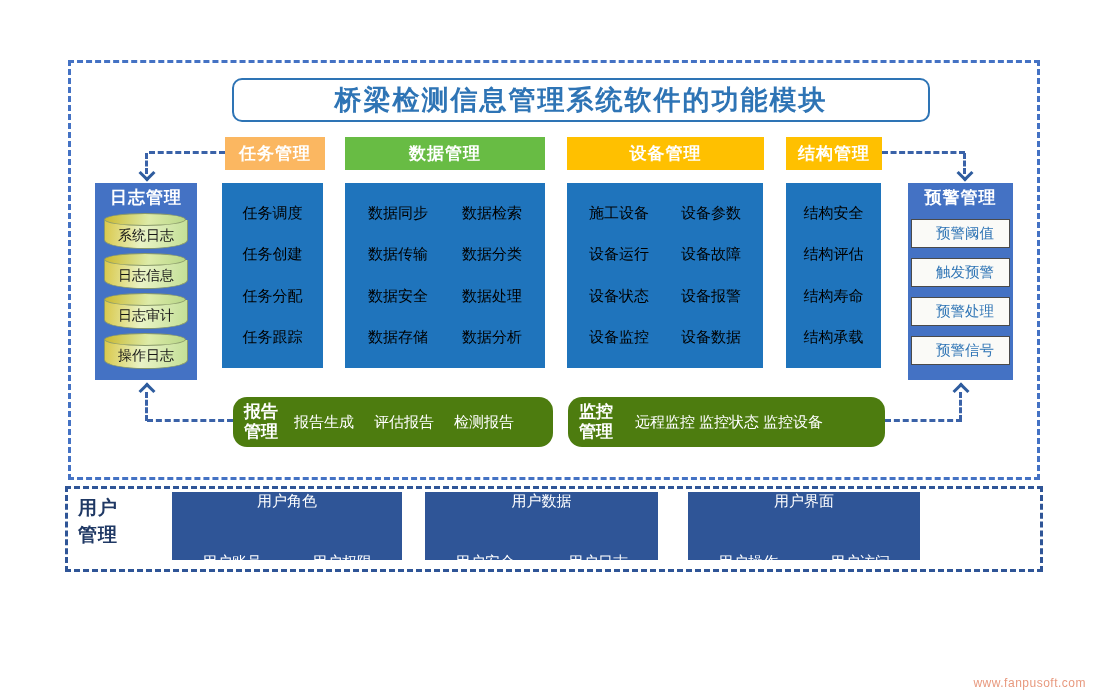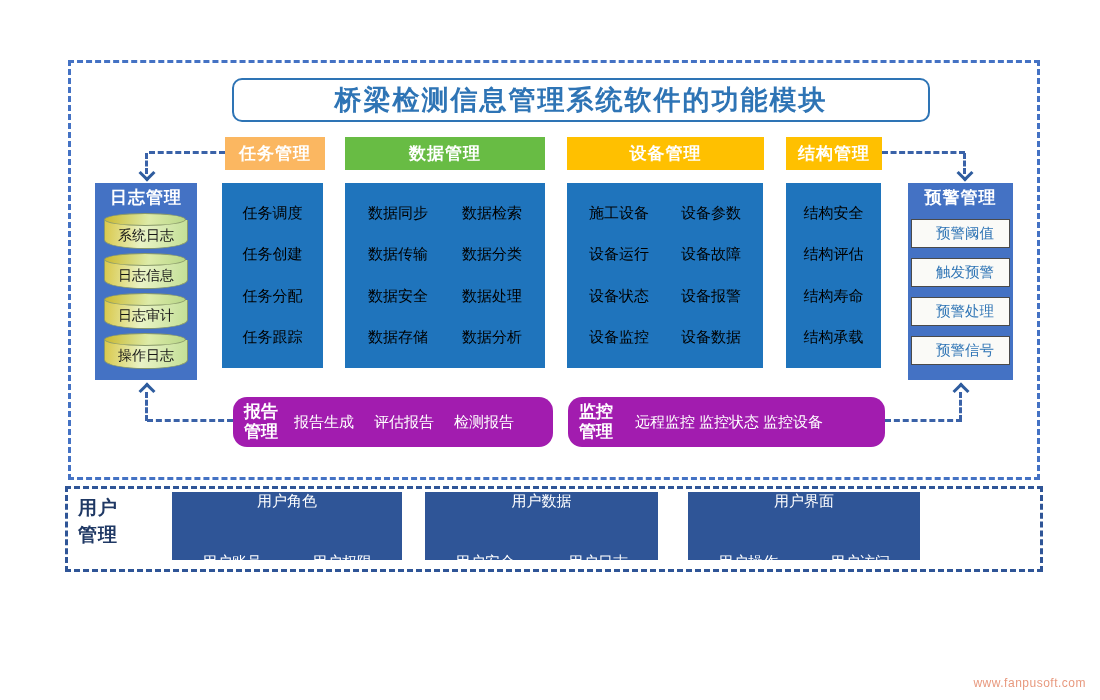--- a/index.html
+++ b/index.html
@@ -52,21 +52,21 @@
   .cyl::before{content:"";position:absolute;left:-1px;top:-7px;width:82px;height:13px;
     background:linear-gradient(95deg,#CBB92F 0%,#DDEBA8 55%,#B8D788 100%);
     border:1px solid #8A9A6A;border-radius:50%;box-sizing:border-box;}
   .cyl span{position:relative;z-index:1;font-size:14px;color:#161616;
     padding-bottom:3px;white-space:nowrap;}
   .alert-item{width:88px;height:27px;margin:10px auto 0;background:#FAFAF7;
     border:1px solid #4a4a4a;color:#2E74B5;font-size:14.5px;display:flex;
     align-items:center;justify-content:center;white-space:nowrap;padding-left:9px;}
 
   
-  .bar{position:absolute;top:397px;height:50px;background:#a21caf;color:#fff;
+  .bar{position:absolute;top:397px;height:50px;background:#4d7c0f;color:#fff;
     border-radius:14px;display:flex;align-items:center;box-sizing:border-box;}
   .report-bar{left:233px;width:320px;}
   .monitor-bar{left:568px;width:317px;}
   .bar-label{font-weight:bold;font-size:17px;line-height:1.2;padding-left:11px;
     width:46px;flex-shrink:0;}
   .bar-items{display:flex;font-size:15px;}
   .report-bar .bar-items{gap:20px;padding-left:4px;}
   .monitor-bar .bar-items{gap:4px;padding-left:10px;justify-content:flex-end;}
   .bar-items span{white-space:nowrap;}
 

